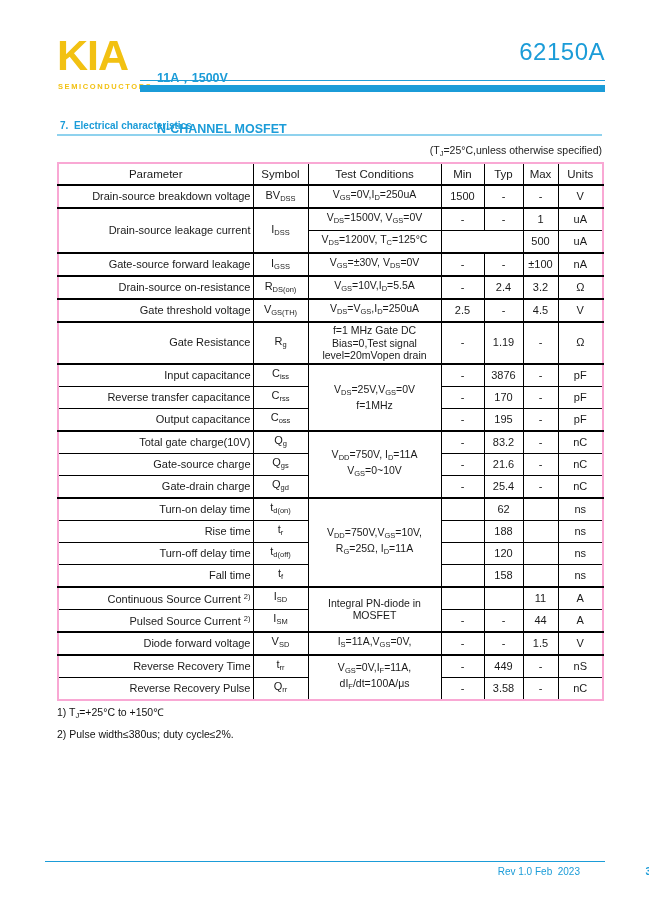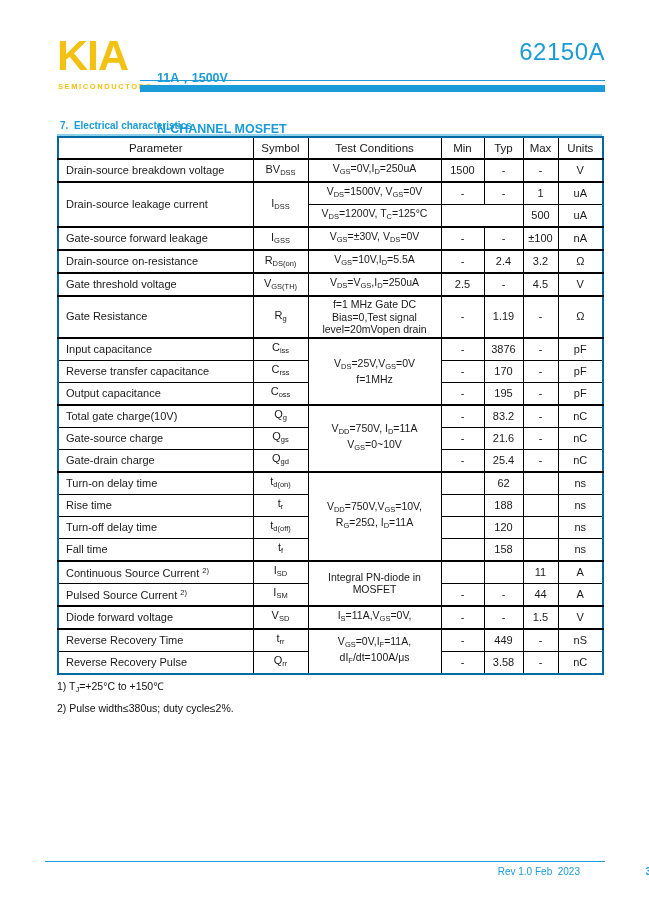--- a/index.html
+++ b/index.html
@@ -33,29 +33,29 @@
   
   .section { position:absolute; left:57px; top:120px; width:545px; }
   .sec-title {
     margin:0 0 3px 3px; color:var(--blue);
     font-size:10px; font-weight:bold; white-space:pre;
   }
   .sec-underline { width:545px; height:2px; background:var(--lightblue); }
   .cond-note { text-align:right; font-size:10.5px; margin:8px 0 4px; color:#222; white-space:pre; }
 
   
-  table.spec { border-collapse:collapse; table-layout:fixed; width:545px; border:2px solid #0369a1; }
+  table.spec { border-collapse:collapse; table-layout:fixed; width:545px; border:2px solid #f9a8d4; }
   table.spec th, table.spec td { border:1px solid #000; overflow:hidden; }
   table.spec th {
     font-weight:normal; font-size:11.5px; height:20px; text-align:center; padding:0 2px;
   }
   table.spec td {
     font-size:11px; height:19px; text-align:center; padding:1px 2px; line-height:13px;
   }
-  table.spec td.param { text-align:left; padding-left:7px; }
+  table.spec td.param { text-align:right; padding-left:7px; }
   table.spec td.cond  { font-size:10.5px; line-height:12.5px; }
   tr.group td, tr.group th { border-top:2px solid #000; }
   sub { font-size:7.5px; vertical-align:-2px; letter-spacing:0; }
   sup { font-size:7.5px; vertical-align:4px; }
 
   
   .notes { margin-top:2px; font-size:10.5px; line-height:18px; color:#111; }
 
   
   .footer-line { position:absolute; left:45px; top:861px; width:560px; height:1px; background:var(--blue); }
@@ -83,20 +83,21 @@
 
   <div class="part-number">62150A</div>
 
   <div class="hdr-thin"></div>
   <div class="hdr-thick"></div>
 
   <div class="section">
     <h2 class="sec-title">7.  Electrical characteristics</h2>
     <div class="sec-underline"></div>
 
+    <div class="cond-note">(T<sub>J</sub>=25°C,unless otherwise specified)</div>
 
     <table class="spec" id="spec-table">
       <colgroup id="spec-cols">
           <col style="width: 195px;">
           <col style="width: 55px;">
           <col style="width: 133px;">
           <col style="width: 43px;">
           <col style="width: 39px;">
           <col style="width: 35px;">
           <col style="width: 45px;">

